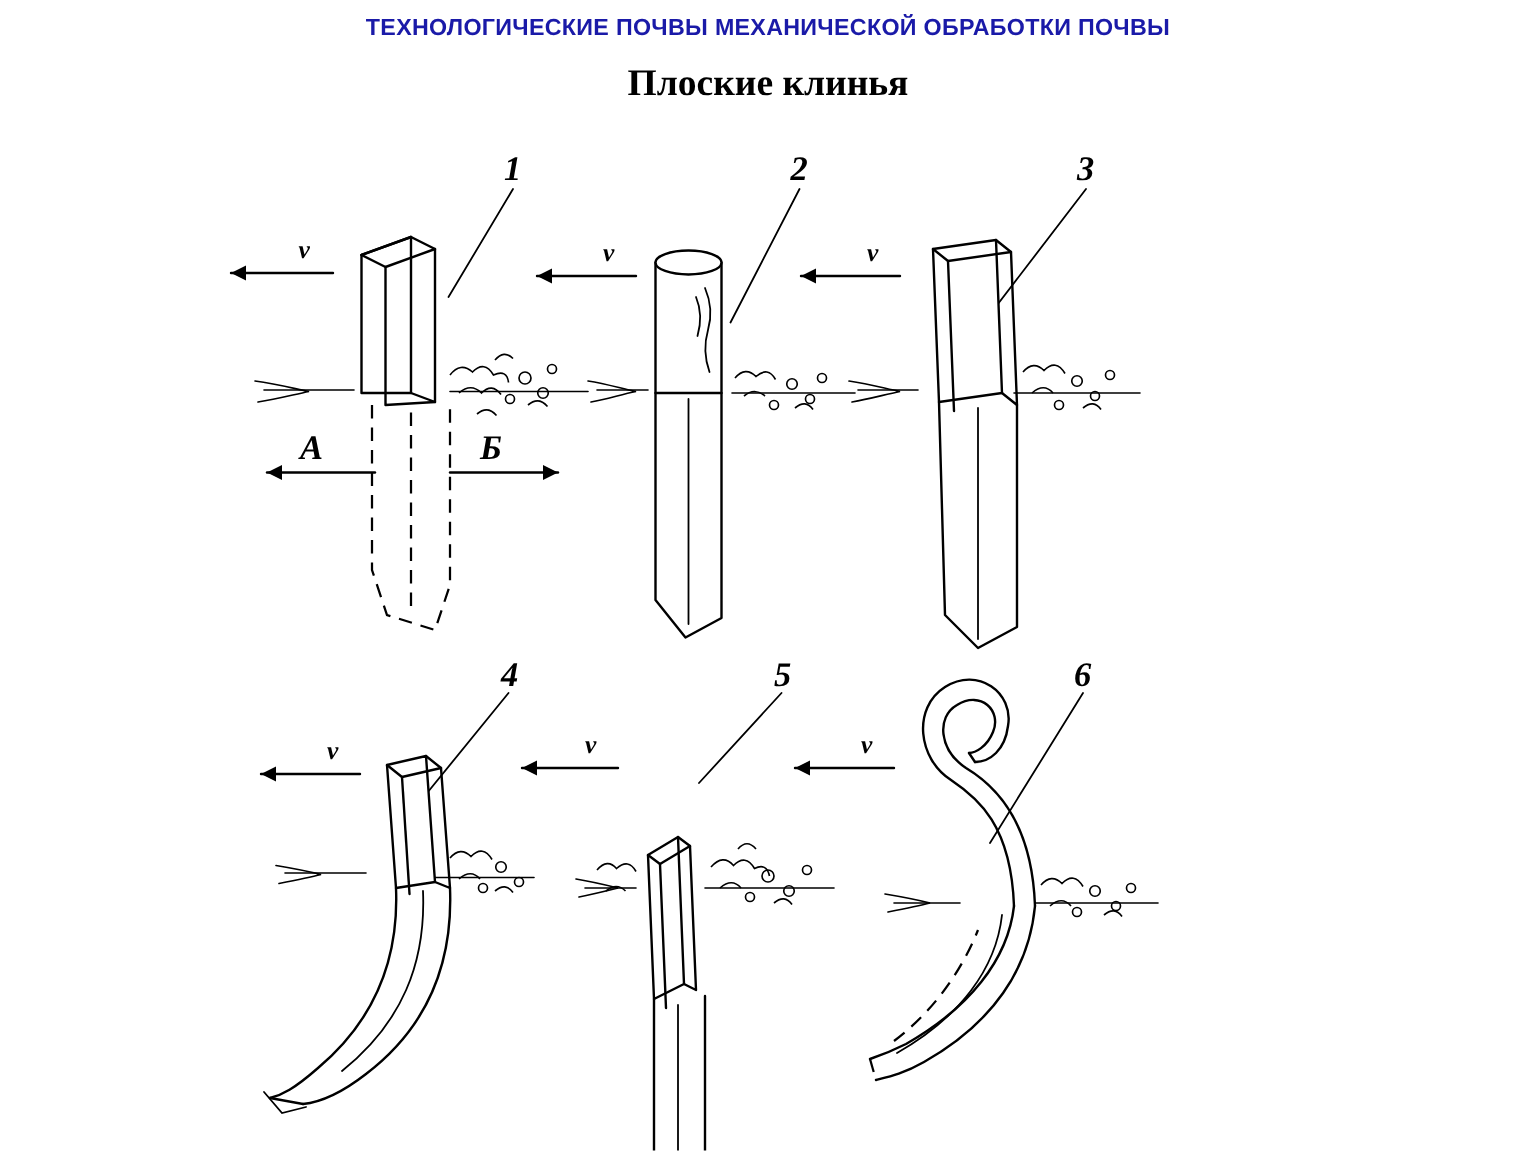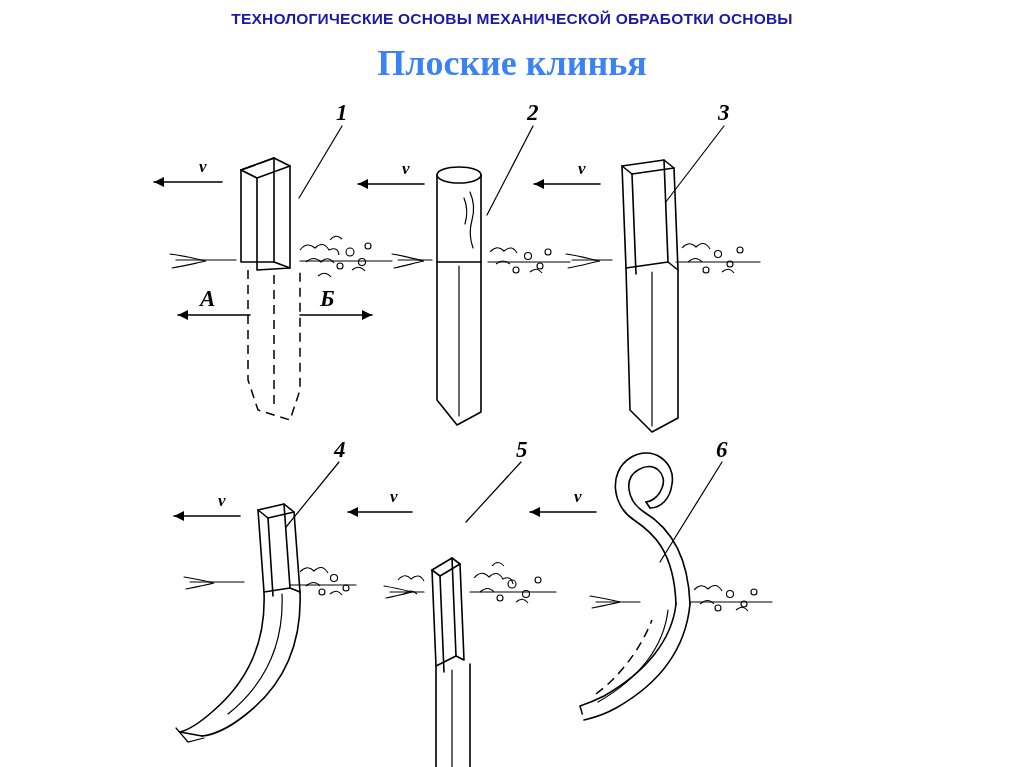--- a/index.html
+++ b/index.html
@@ -35,22 +35,22 @@
     white-space: nowrap;
   }
   .subtitle {
     position: absolute;
     top: 42px;
     left: 0;
     width: 1024px;
     text-align: center;
     font-family: "Liberation Serif", serif;
     font-weight: bold;
-    font-size: 36px;
-    color: #3b82f6;
+    font-size: 25px;
+    color: #000000;
   }
   #figure {
     position: absolute;
     left: 0;
     top: 80px;
     width: 1024px;
     height: 687px;
   }
   svg.diagram {
     display: block;
@@ -102,21 +102,21 @@
     stroke: #000000;
     fill: none;
     stroke-width: 1.1;
   }
 </style>
 </head>
 <body>
 
 <div id="slide">
 
-  <div class="header-title">ТЕХНОЛОГИЧЕСКИЕ ОСНОВЫ МЕХАНИЧЕСКОЙ ОБРАБОТКИ ОСНОВЫ</div>
+  <div class="header-title">ТЕХНОЛОГИЧЕСКИЕ ПОЧВЫ МЕХАНИЧЕСКОЙ ОБРАБОТКИ ПОЧВЫ</div>
 
   <div class="subtitle">Плоские клинья</div>
 
   <div id="figure">
     <svg class="diagram" viewBox="0 0 1024 687" xmlns="http://www.w3.org/2000/svg">
 
       <g>
 
         <line class="stroke-thin" x1="342" y1="46" x2="299" y2="118"></line>
         <text class="lbl" x="336" y="40">1</text>

